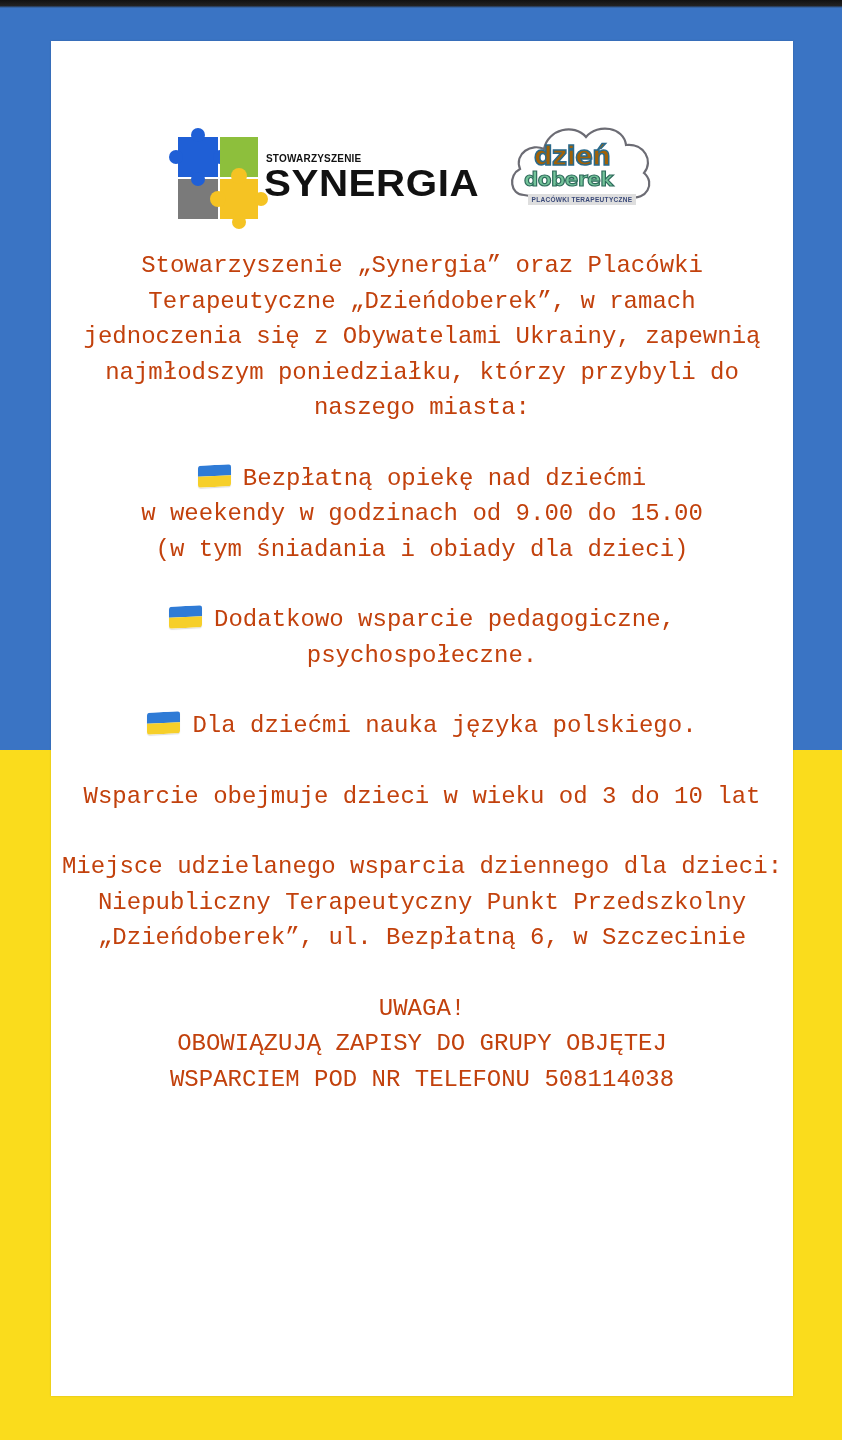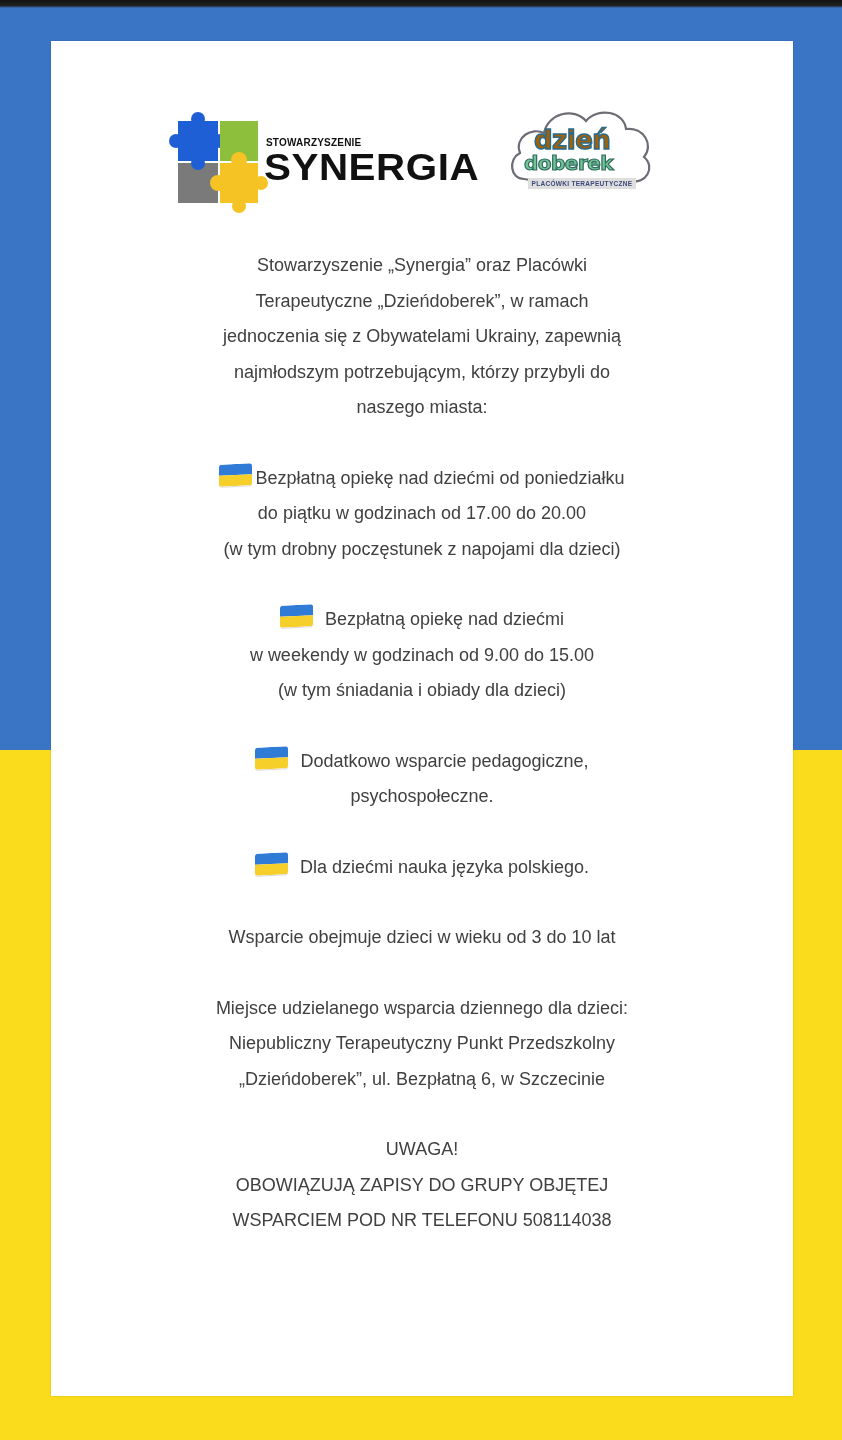--- a/index.html
+++ b/index.html
@@ -12,21 +12,21 @@
     .topbar {
       position: absolute; left: 0; top: 0; width: 842px; height: 8px;
       background: linear-gradient(to bottom, #111 0, #222 70%, #3a74c4 100%);
     }
     .card {
       position: absolute; left: 51px; top: 41px; width: 742px; height: 1355px;
       background: #ffffff;
       box-shadow: 0 0 2px rgba(0,0,0,0.15);
     }
     .logos {
-      position: absolute; top: 60px; left: 0; width: 742px; height: 120px; text-decoration: underline;
+      position: absolute; top: 76px; left: 0; width: 742px; height: 120px; text-decoration: underline;
     }
     .synergia {
       position: absolute; left: 113px; top: 6px; width: 320px; height: 110px;
     }
     .synergia svg { position: absolute; left: 0; top: 0; }
     .syn-small {
       position: absolute; left: 102px; top: 30px;
       font-size: 10px; font-weight: bold; color: #111; letter-spacing: 0.2px;
     }
     .syn-big {
@@ -44,22 +44,22 @@
     }
     .dz-word1 { left: 28px; top: 24px; font-size: 26px; color: #a16207; letter-spacing: -0.5px; }
     .dz-word2 { left: 18px; top: 50px; font-size: 20px; color: #74c49a; letter-spacing: -0.5px; -webkit-text-stroke: 1.2px #2f6b5c; }
     .dz-tag {
       position: absolute; left: 22px; top: 77px; width: 108px; height: 11px;
       background: #dedede; color: #3b4a7a; font-size: 6.5px; font-weight: bold;
       text-align: center; line-height: 11px; letter-spacing: 0.3px;
     }
     .content {
       position: absolute; left: 0; top: 207px; width: 742px;
-      text-align: center; color: #404040;
-      font-size: 18px; line-height: 35.5px;
+      text-align: center; color: #c2410c;
+      font-size: 24px; line-height: 35.5px; font-family: Liberation Mono, monospace;
     }
     .para { margin-bottom: 35px; }
     .line { display: block; white-space: nowrap; }
     .flag {
       display: inline-block; width: 33px; height: 22px; vertical-align: -2px;
       border-radius: 3px; overflow: hidden; margin-right: 3px;
       box-shadow: 0 1px 1px rgba(0,0,0,0.15);
       transform: skewY(-3deg);
     }
     .flag .b { height: 50%; background: #2f7bd6; }
@@ -102,31 +102,24 @@
       <span class="dz-tag">PLACÓWKI TERAPEUTYCZNE</span>
     </div>
   </div>
 
   <div class="content">
 
     <div class="para">
       <span class="line">Stowarzyszenie „Synergia” oraz Placówki</span>
       <span class="line">Terapeutyczne „Dzieńdoberek”, w ramach</span>
       <span class="line">jednoczenia się z Obywatelami Ukrainy, zapewnią</span>
-      <span class="line">najmłodszym potrzebującym, którzy przybyli do</span>
+      <span class="line">najmłodszym poniedziałku, którzy przybyli do</span>
       <span class="line">naszego miasta:</span>
     </div>
 
-    <div class="para">
-      <span class="line">
-        <span class="flag"><div class="b"></div><div class="y"></div></span><span>Bezpłatną opiekę nad dziećmi od poniedziałku</span>
-      </span>
-      <span class="line">do piątku w godzinach od 17.00 do 20.00</span>
-      <span class="line">(w tym drobny poczęstunek z napojami dla dzieci)</span>
-    </div>
 
     <div class="para">
       <span class="line">
         <span class="flag gap"><div class="b"></div><div class="y"></div></span><span>Bezpłatną opiekę nad dziećmi</span>
       </span>
       <span class="line">w weekendy w godzinach od 9.00 do 15.00</span>
       <span class="line">(w tym śniadania i obiady dla dzieci)</span>
     </div>
 
     <div class="para">

